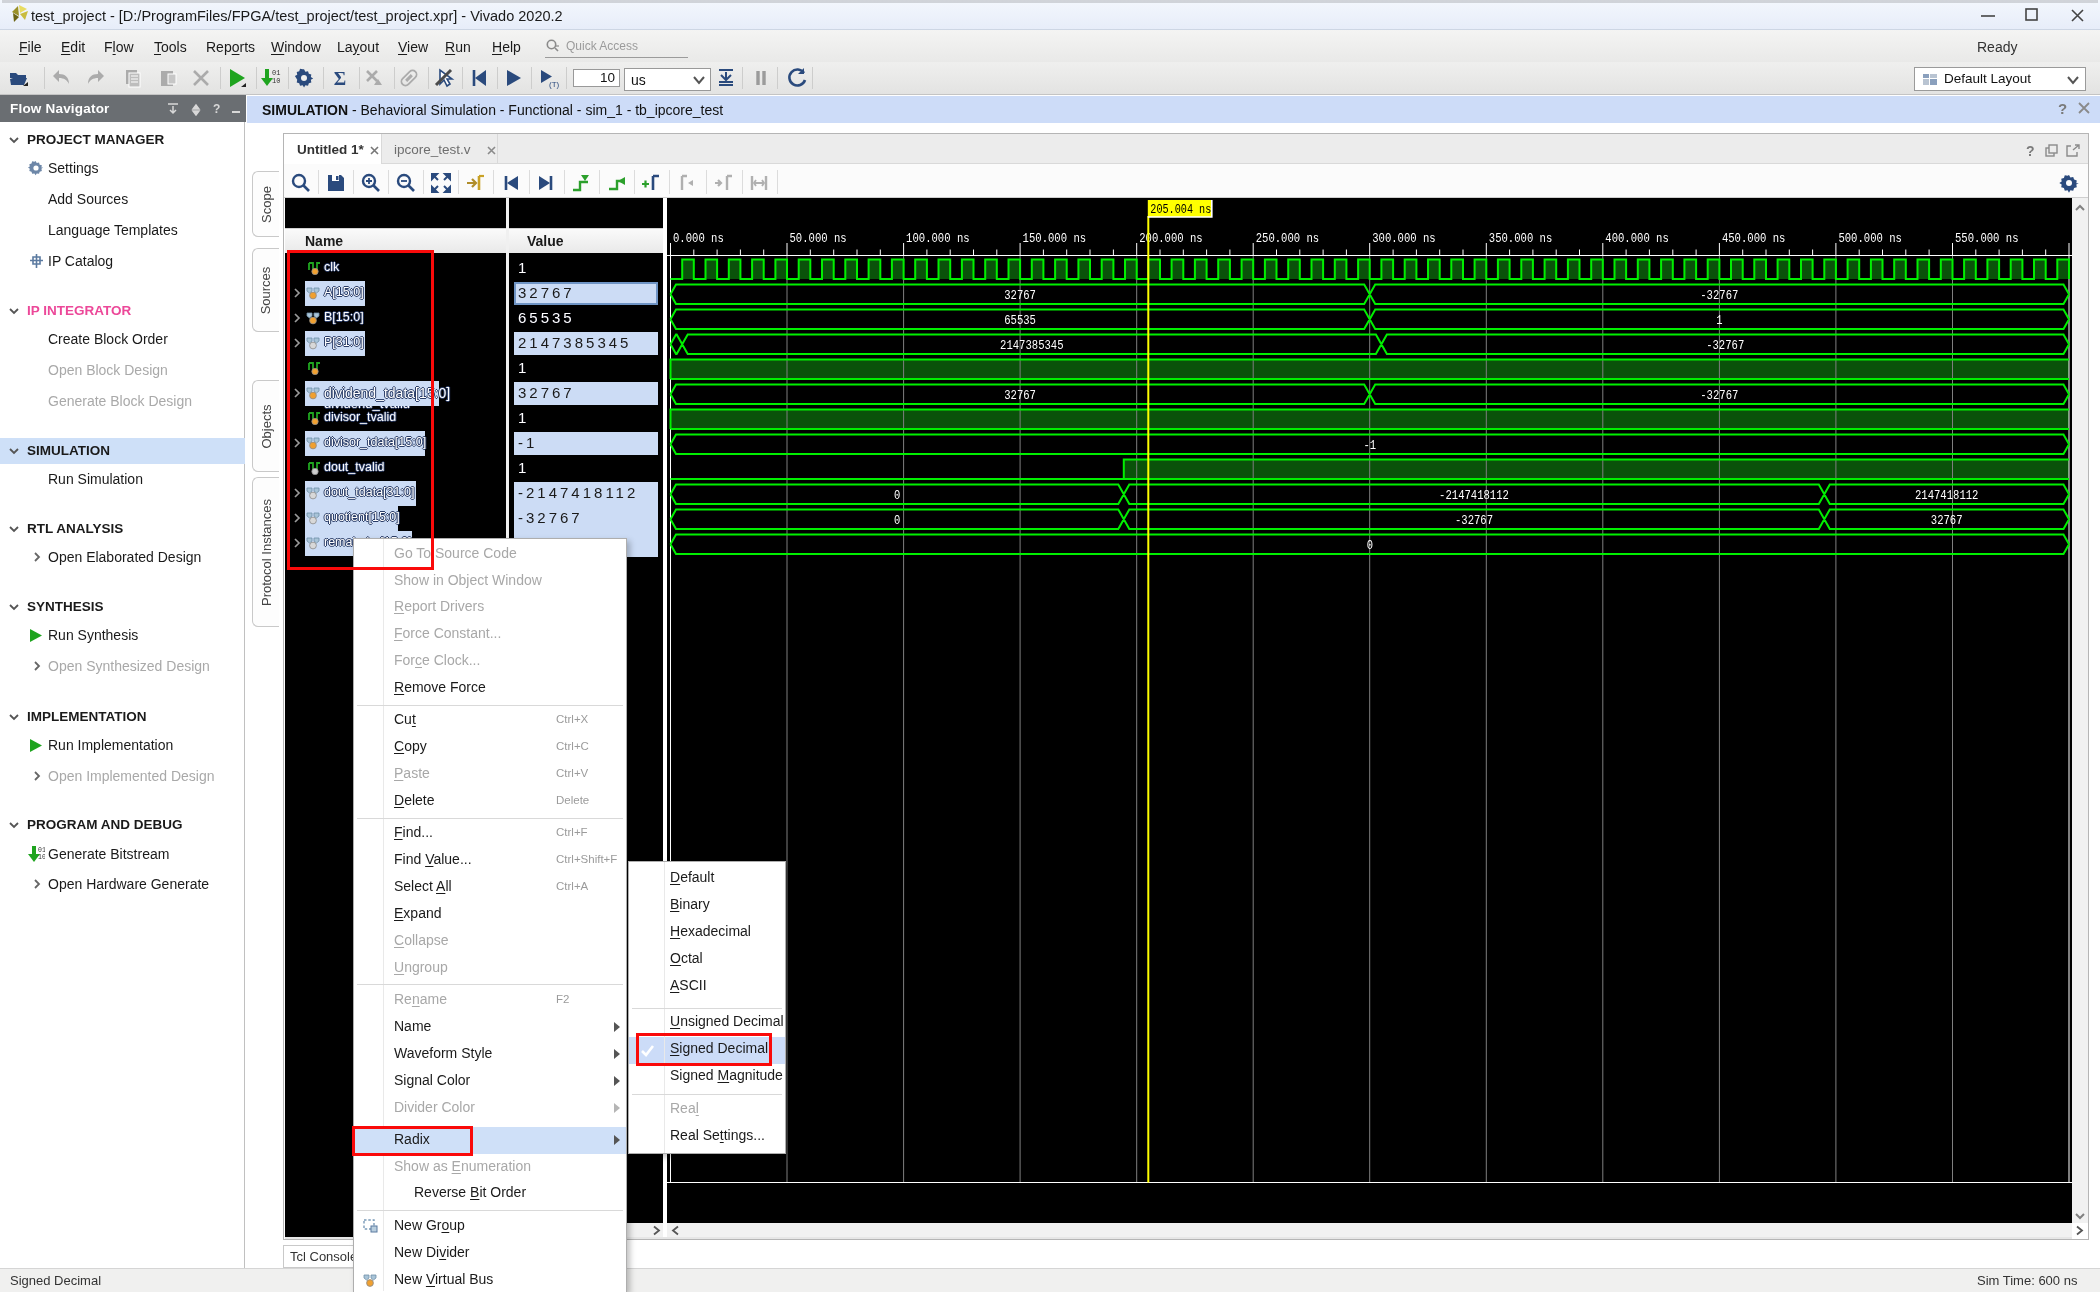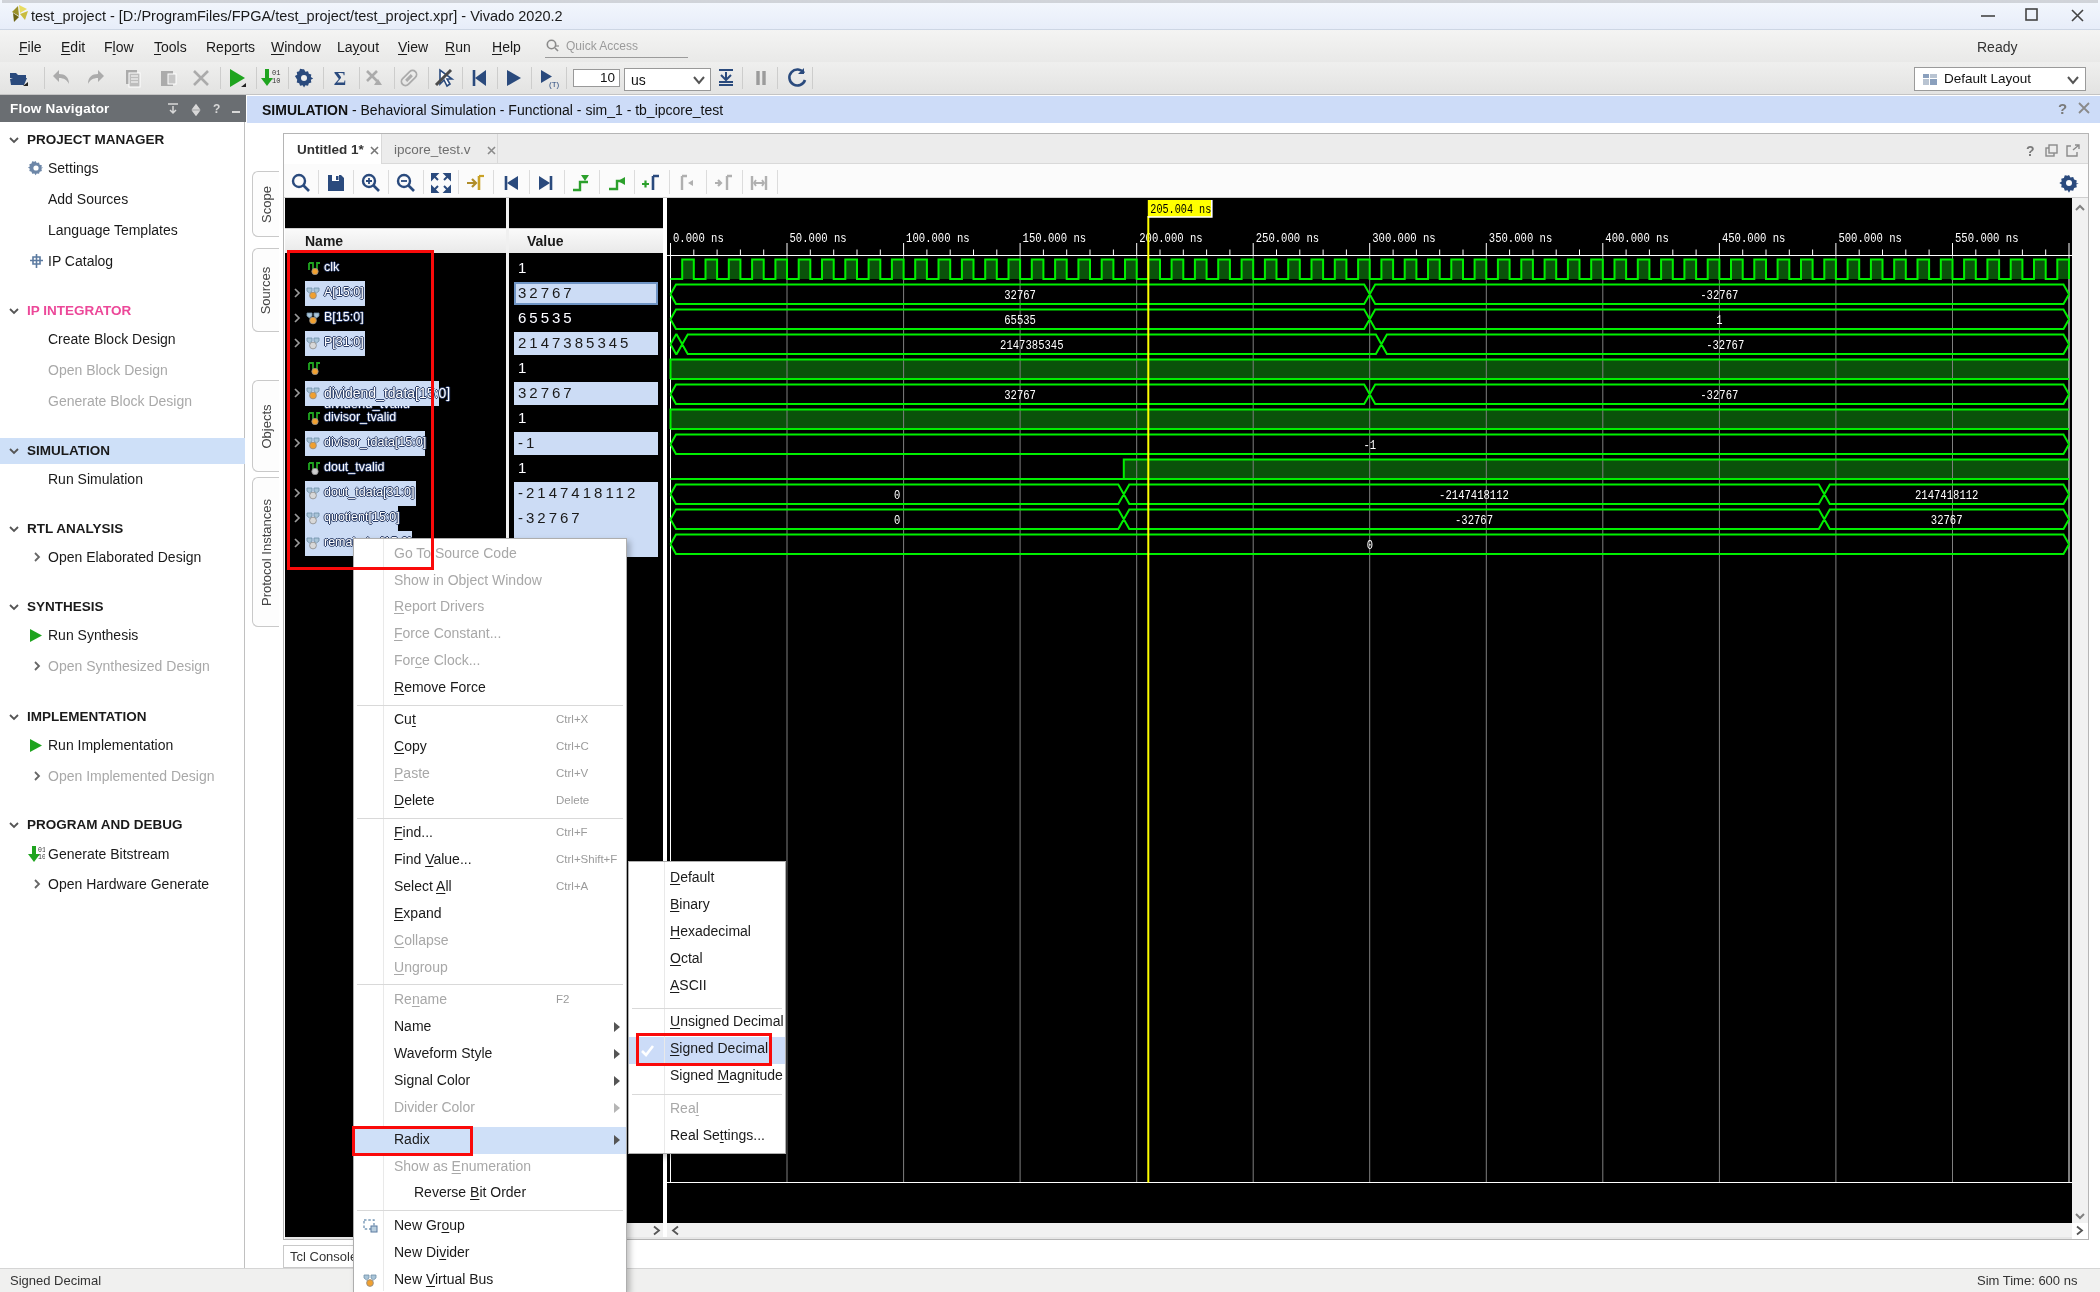--- a/index.html
+++ b/index.html
@@ -180,21 +180,21 @@
     <div class="abs" style="left:48px;top:191px;font-size:14px;color:#1a1a1a;">Add Sources</div>
     <div class="abs" style="left:48px;top:222px;font-size:14px;color:#1a1a1a;">Language Templates</div>
     <svg class="ic" style="left:29px;top:253px" width="15" height="16" viewBox="0 0 15 16">
       <path d="M7.5 1 v14 M1 7.5 h13 M4 4 h7 v7 h-7 Z" stroke="#5b7aa0" stroke-width="1.6" fill="none"></path>
     </svg>
     <div class="abs" style="left:48px;top:253px;font-size:14px;color:#1a1a1a;">IP Catalog</div>
     <svg class="ic" style="left:8px;top:305px" width="12" height="12" viewBox="0 0 12 12">
       <path d="M2 4 L6 8 L10 4" fill="none" stroke="#555" stroke-width="1.8"></path>
     </svg>
     <div class="abs" style="left:27px;top:303px;font-size:13.5px;font-weight:bold;color:#ec4899;">IP INTEGRATOR</div>
-    <div class="abs" style="left:48px;top:331px;font-size:14px;color:#1a1a1a;">Create Block Design</div>
+    <div class="abs" style="left:48px;top:331px;font-size:14px;color:#1a1a1a;">Create Block Order</div>
     <div class="abs" style="left:48px;top:362px;font-size:14px;color:#a9a9a9;">Open Block Design</div>
     <div class="abs" style="left:48px;top:393px;font-size:14px;color:#a9a9a9;">Generate Block Design</div>
     <div class="abs" style="left:0;top:438px;width:245px;height:26px;background:#cee0f8;"></div>
     <svg class="ic" style="left:8px;top:445px" width="12" height="12" viewBox="0 0 12 12">
       <path d="M2 4 L6 8 L10 4" fill="none" stroke="#555" stroke-width="1.8"></path>
     </svg>
     <div class="abs" style="left:27px;top:443px;font-size:13.5px;font-weight:bold;color:#1a1a1a;">SIMULATION</div>
     <div class="abs" style="left:48px;top:471px;font-size:14px;color:#1a1a1a;">Run Simulation</div>
     <svg class="ic" style="left:8px;top:523px" width="12" height="12" viewBox="0 0 12 12">
       <path d="M2 4 L6 8 L10 4" fill="none" stroke="#555" stroke-width="1.8"></path>

